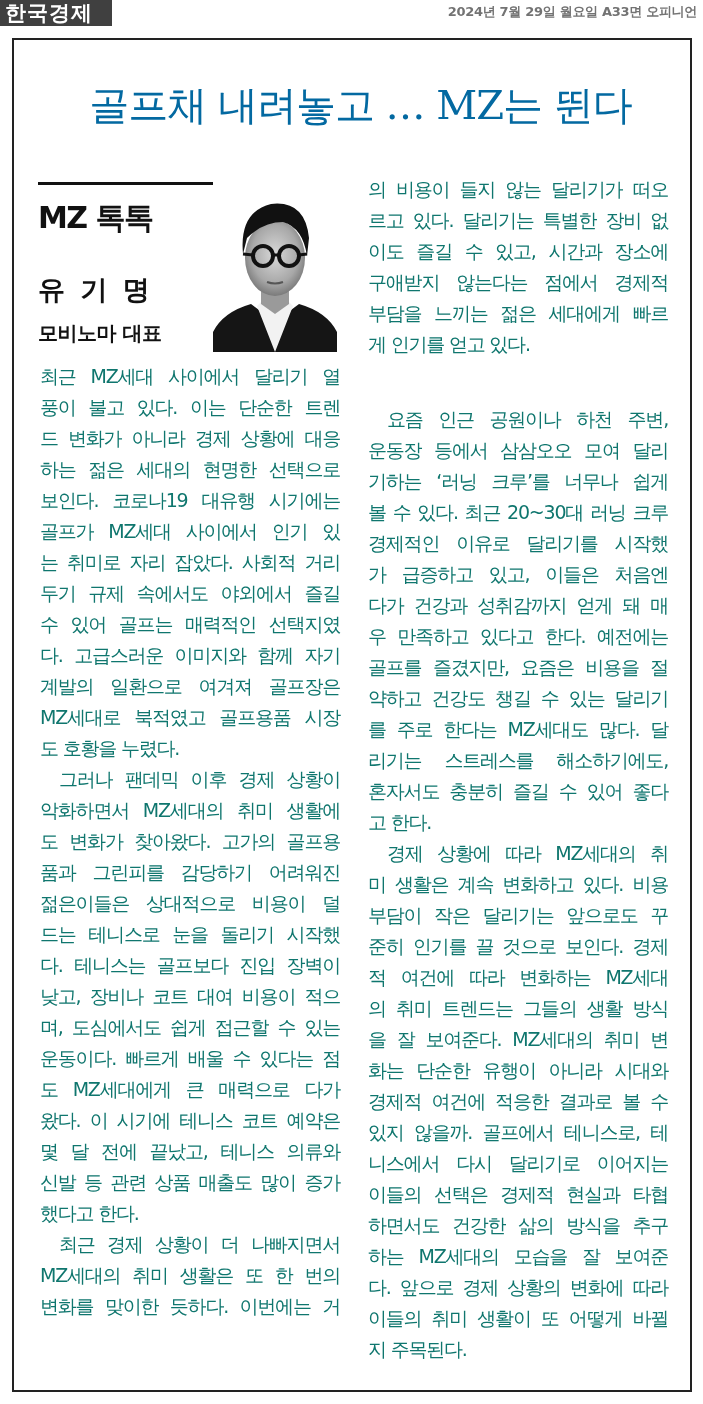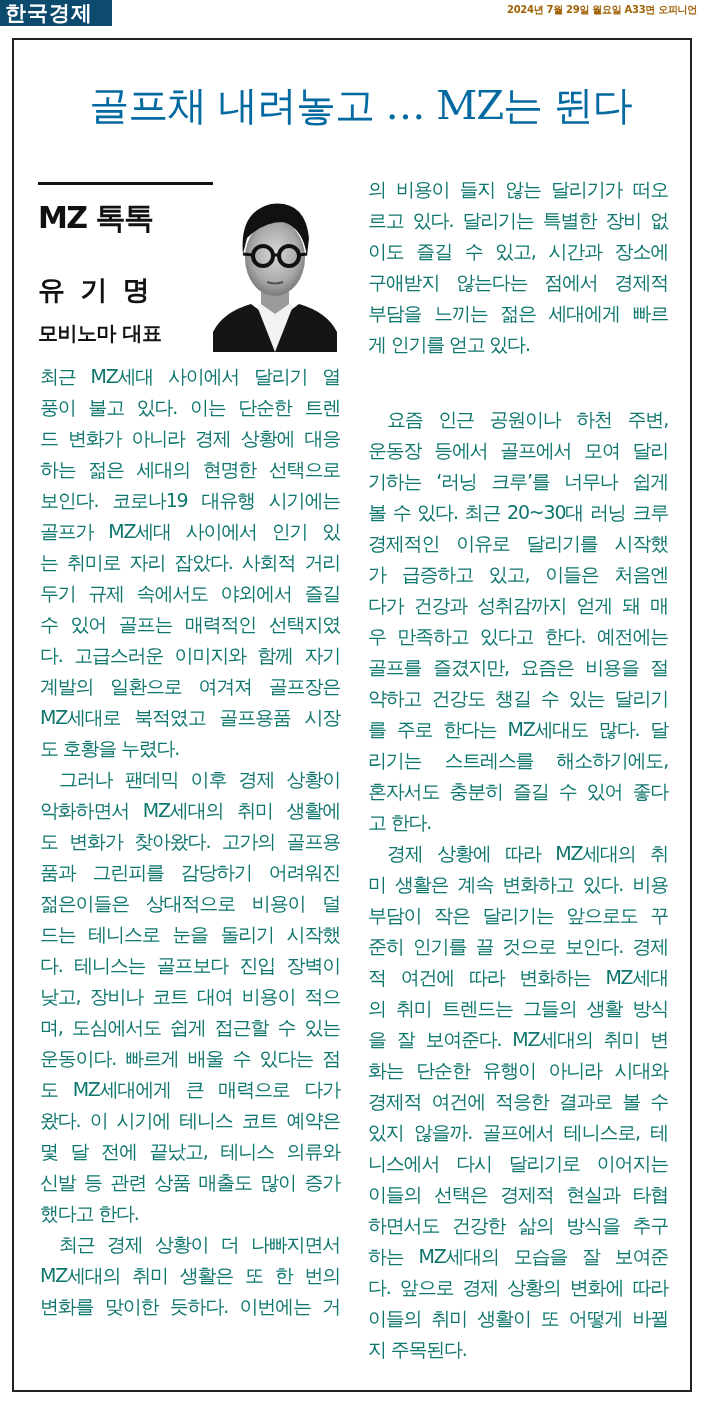--- a/index.html
+++ b/index.html
@@ -1,26 +1,26 @@
 <!DOCTYPE html>
 <html><head>
   <meta charset="utf-8">
   <style>
     html, body { margin: 0; padding: 0; background: #ffffff; }
     body { width: 703px; height: 1404px; position: relative; overflow: hidden; color: #111; }
     .logo {
       position: absolute; left: 0; top: 0; width: 112px; height: 26px;
-      background: #0c4a6e; color: #ffffff;
+      background: #404040; color: #ffffff;
       font-family: "DejaVu Sans", sans-serif; font-weight: bold; font-size: 21px;
       line-height: 26px; padding-left: 5px; box-sizing: border-box; letter-spacing: 1px;
     }
     .dateline {
       position: absolute; right: 6px; top: 3px;
-      font-family: "DejaVu Sans", sans-serif; font-weight: bold; font-size: 10px;
-      color: #a16207; letter-spacing: -0.3px;
+      font-family: "DejaVu Sans", sans-serif; font-weight: bold; font-size: 13px;
+      color: #737373; letter-spacing: -0.3px;
     }
     .frame {
       position: absolute; left: 12px; top: 38px; width: 680px; height: 1354px;
       border: 2px solid #222; box-sizing: border-box;
     }
     .headline {
       position: absolute; left: 12px; top: 78px; width: 697px; text-align: center;
       font-family: "DejaVu Serif", serif; font-size: 40px; font-weight: normal;
       letter-spacing: -1px; color: #0369a1;
     }
@@ -143,21 +143,21 @@
   <p>
     <span class="line">의 비용이 들지 않는 달리기가 떠오</span>
     <span class="line">르고 있다. 달리기는 특별한 장비 없</span>
     <span class="line">이도 즐길 수 있고, 시간과 장소에</span>
     <span class="line">구애받지 않는다는 점에서 경제적</span>
     <span class="line">부담을 느끼는 젊은 세대에게 빠르</span>
     <span class="line last">게 인기를 얻고 있다.</span>
   </p>
   <p>
     <span class="line" style="padding-left:19px;margin-top:44px;">요즘 인근 공원이나 하천 주변,</span>
-    <span class="line">운동장 등에서 골프에서 모여 달리</span>
+    <span class="line">운동장 등에서 삼삼오오 모여 달리</span>
     <span class="line">기하는 ‘러닝 크루’를 너무나 쉽게</span>
     <span class="line">볼 수 있다. 최근 20~30대 러닝 크루</span>
     <span class="line">경제적인 이유로 달리기를 시작했</span>
     <span class="line">가 급증하고 있고, 이들은 처음엔</span>
     <span class="line">다가 건강과 성취감까지 얻게 돼 매</span>
     <span class="line">우 만족하고 있다고 한다. 예전에는</span>
     <span class="line">골프를 즐겼지만, 요즘은 비용을 절</span>
     <span class="line">약하고 건강도 챙길 수 있는 달리기</span>
     <span class="line">를 주로 한다는 MZ세대도 많다. 달</span>
     <span class="line">리기는 스트레스를 해소하기에도,</span>

